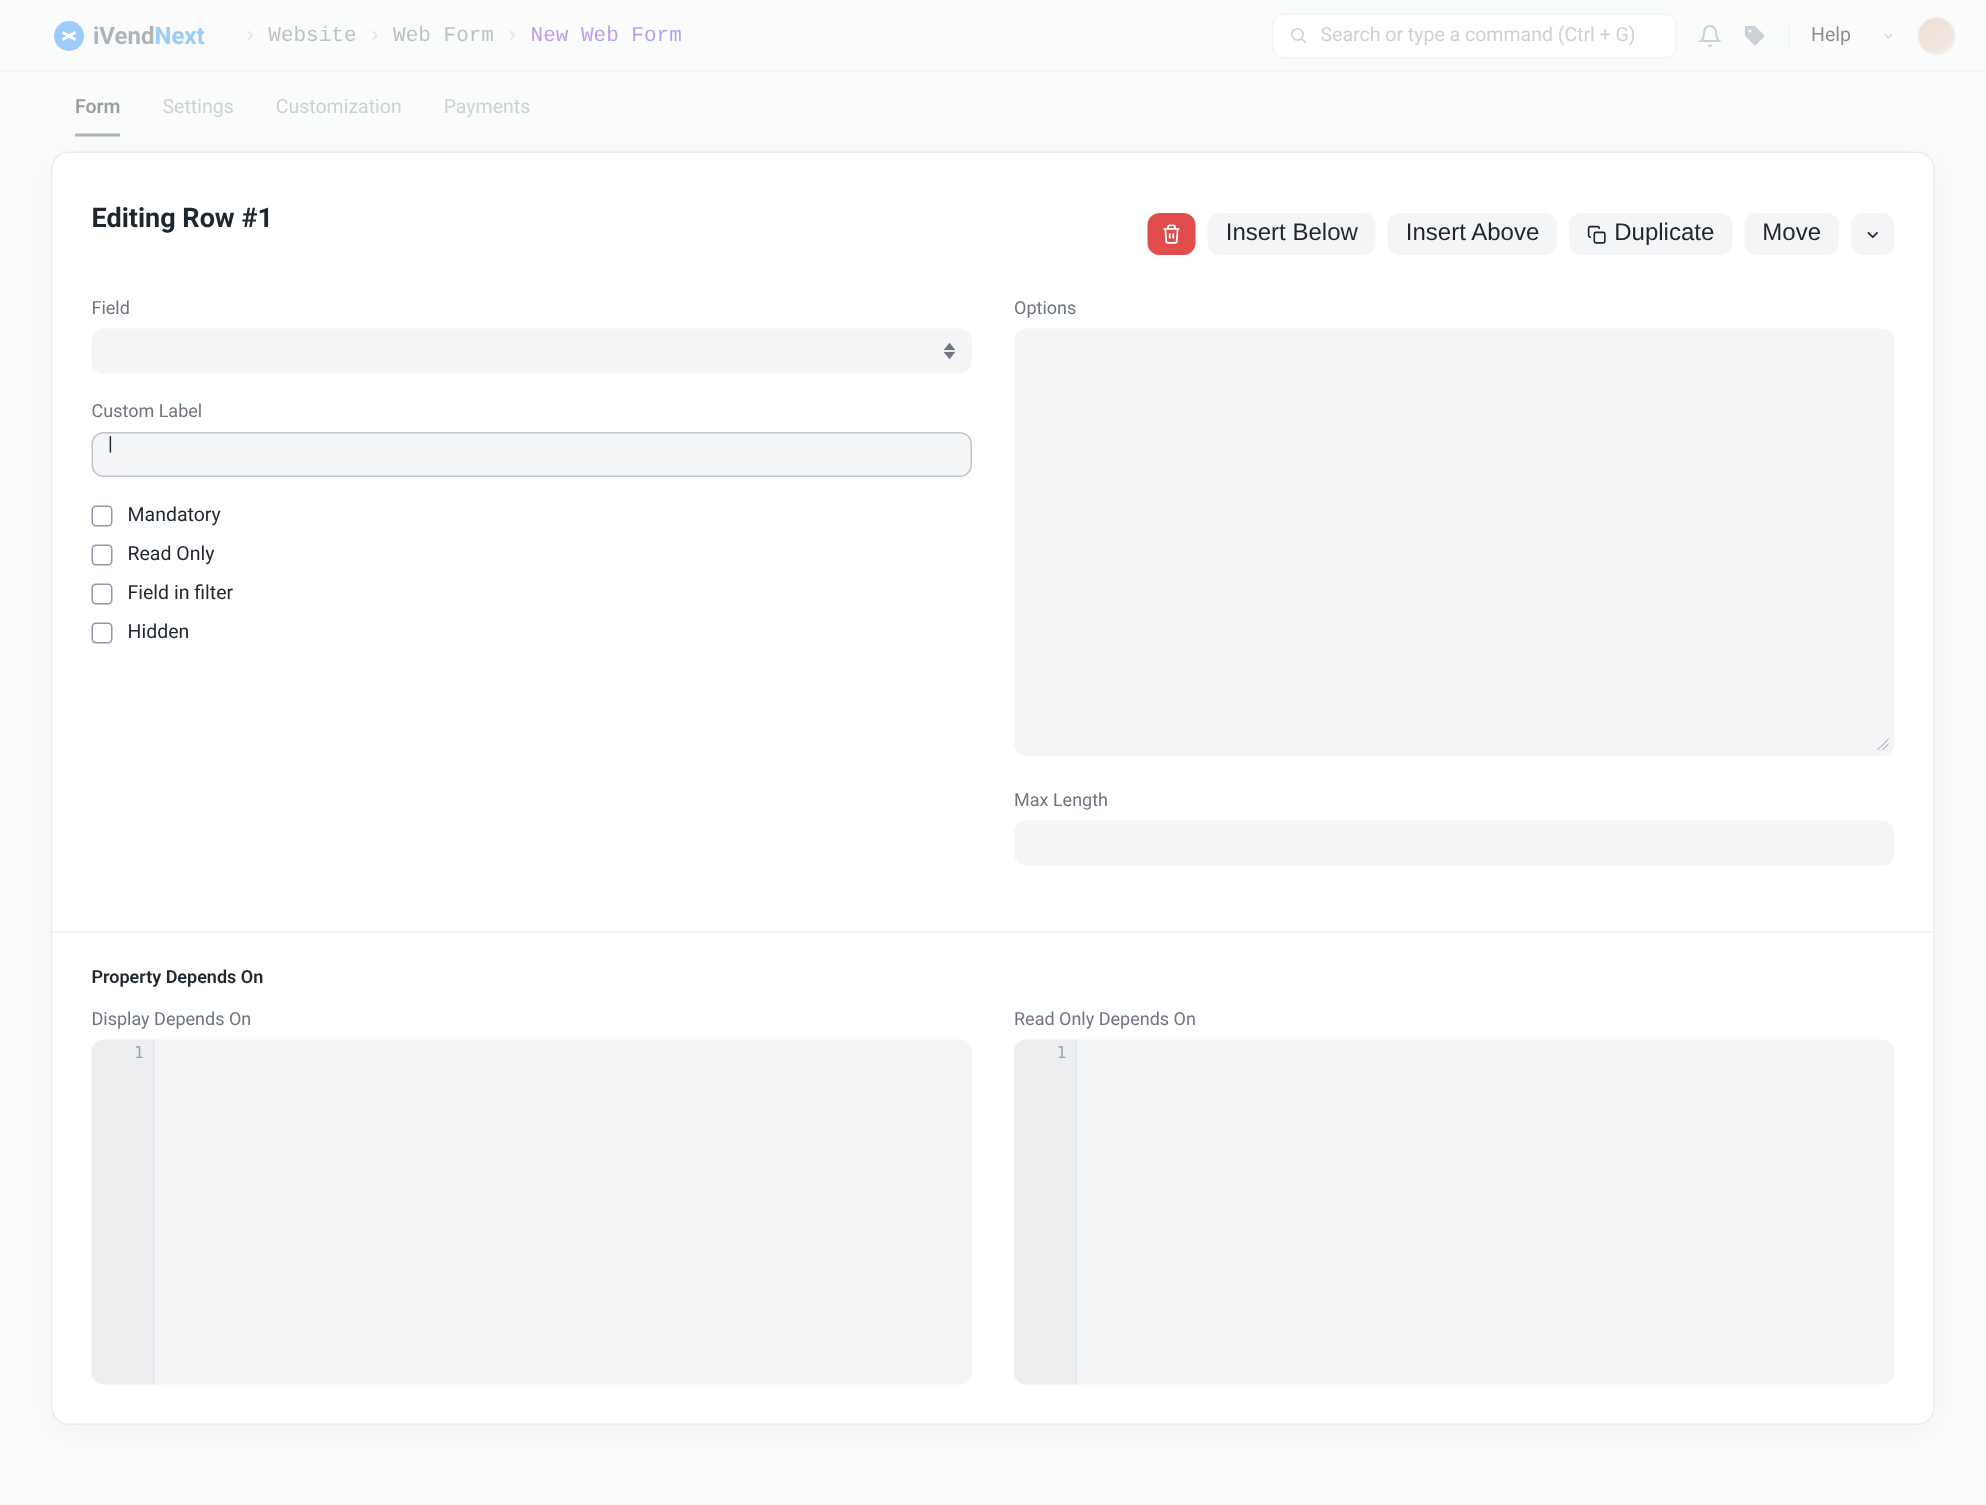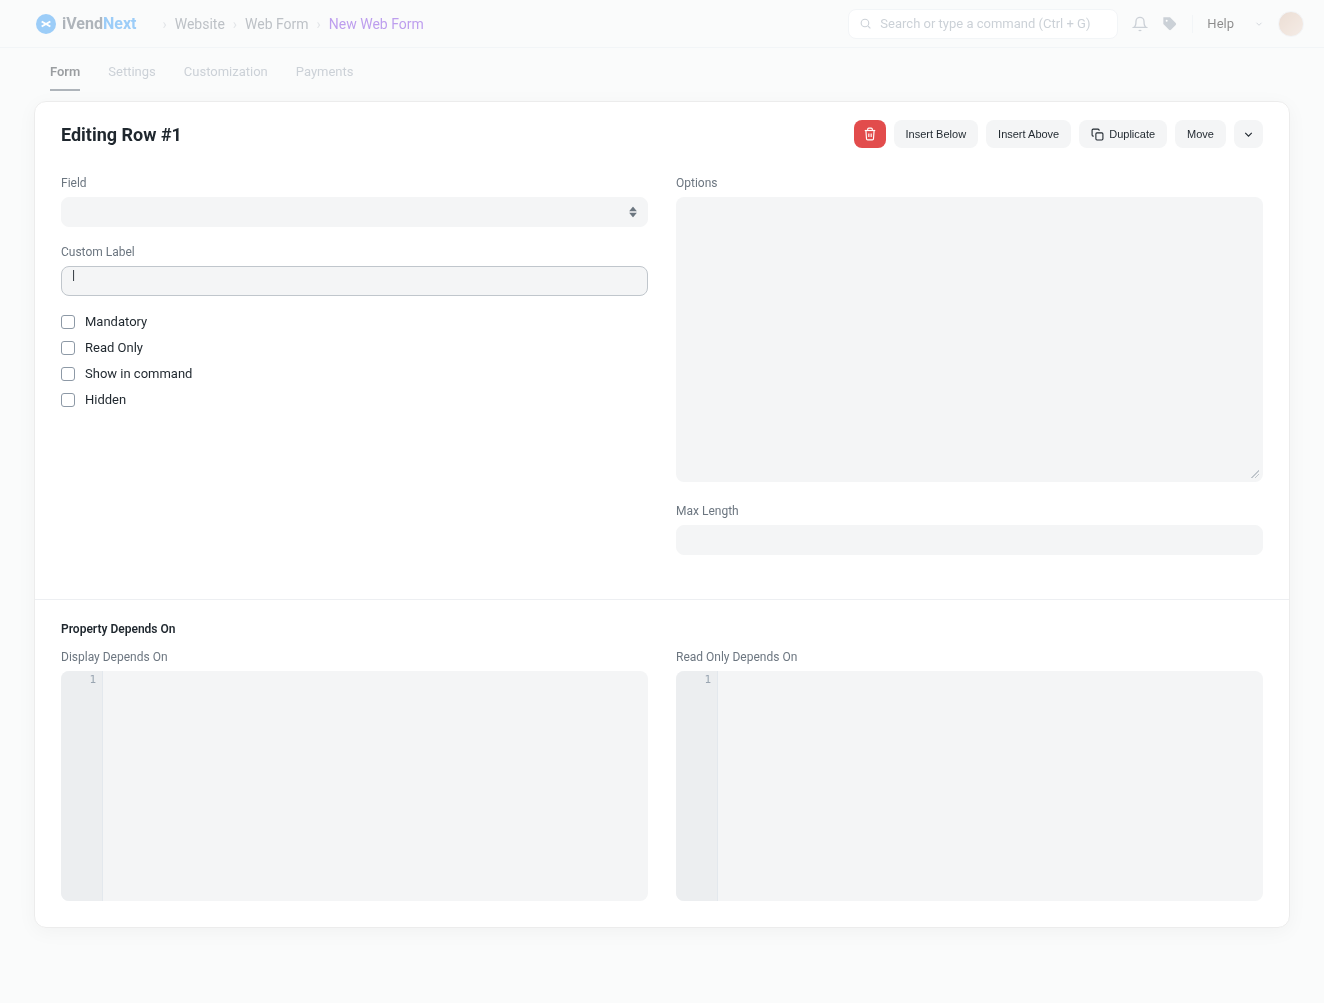--- a/index.html
+++ b/index.html
@@ -35,21 +35,21 @@
   margin-right: 6px;
   position: relative;
 }
 .logo-icon::before,.logo-icon::after{
   content:''; position:absolute; background:#fff;
 }
 .logo-icon::before{ width:10px; height:2px; top:9px; left:5px; transform:rotate(30deg);}
 .logo-icon::after{ width:10px; height:2px; top:9px; left:5px; transform:rotate(-30deg);}
 .logo .brand1 { color: #4c5a67; }
 .logo .brand2 { color: #2490ef; }
-.breadcrumb { display: flex; align-items: flex-start; margin-left: 18px; font-size: 14px; }
+.breadcrumb { display: flex; align-items: flex-start; margin-left: 18px; font-size: 14px; font-family: Liberation Mono, monospace; }
 .breadcrumb .crumb { color: #6c7680; }
 .breadcrumb .current { color: #6d28d9; }
 .breadcrumb .sep { color: #c0c6cc; margin: 0 8px; }
 .nav-right { margin-left: auto; display: flex; align-items: center; gap: 14px; }
 .searchbox {
   width: 270px; height: 30px; background: #fff;
   border: 1px solid #e3e8ed; border-radius: 8px;
   display: flex; align-items: center; padding: 0 10px;
   color: #8d99a6; font-size: 13px;
 }
@@ -76,23 +76,24 @@
   z-index: 10;
   box-shadow: 0 4px 20px rgba(0,0,0,0.04);
 }
 .card-head {
   display:flex; align-items:center; padding: 18px 26px 10px 26px;
 }
 .card-title { font-size: 18px; font-weight:700; color:#1f272e; }
 .head-actions { margin-left:auto; display:flex; gap:8px; align-items:center;}
 .btn {
   background:#f4f5f6; border:none; border-radius:8px;
-  padding: 6px 12px; font-size:11px; color:#1f272e;
+  padding: 6px 12px; font-size:16px; color:#1f272e;
   cursor:pointer; display:flex; align-items:center; gap:5px;
   height: 28px;
+  margin-top: 22px;
 }
 .btn.icon-only { padding: 6px 8px; }
 .btn.danger { background:#e24c4c; color:#fff; width:32px; justify-content:center;}
 .card-body { padding: 18px 26px 26px 26px; }
 .two-col { display:flex; gap: 28px; justify-content: space-between; }
 .col { flex:1; }
 .form-group { margin-bottom: 18px; }
 .form-label { font-size: 12px; color:#6c7680; margin-bottom:7px; display:block; }
 .form-control {
   width:100%; background:#f4f5f6; border:1px solid #f4f5f6;
@@ -249,21 +250,21 @@
           <div class="check-row">
             <span class="checkbox"></span>
             <span class="check-label">Mandatory</span>
           </div>
           <div class="check-row">
             <span class="checkbox"></span>
             <span class="check-label">Read Only</span>
           </div>
           <div class="check-row">
             <span class="checkbox"></span>
-            <span class="check-label">Show in command</span>
+            <span class="check-label">Field in filter</span>
           </div>
           <div class="check-row">
             <span class="checkbox"></span>
             <span class="check-label">Hidden</span>
           </div>
         </div>
 
         <div class="col">
           <div class="form-group">
             <label class="form-label">Options</label>

